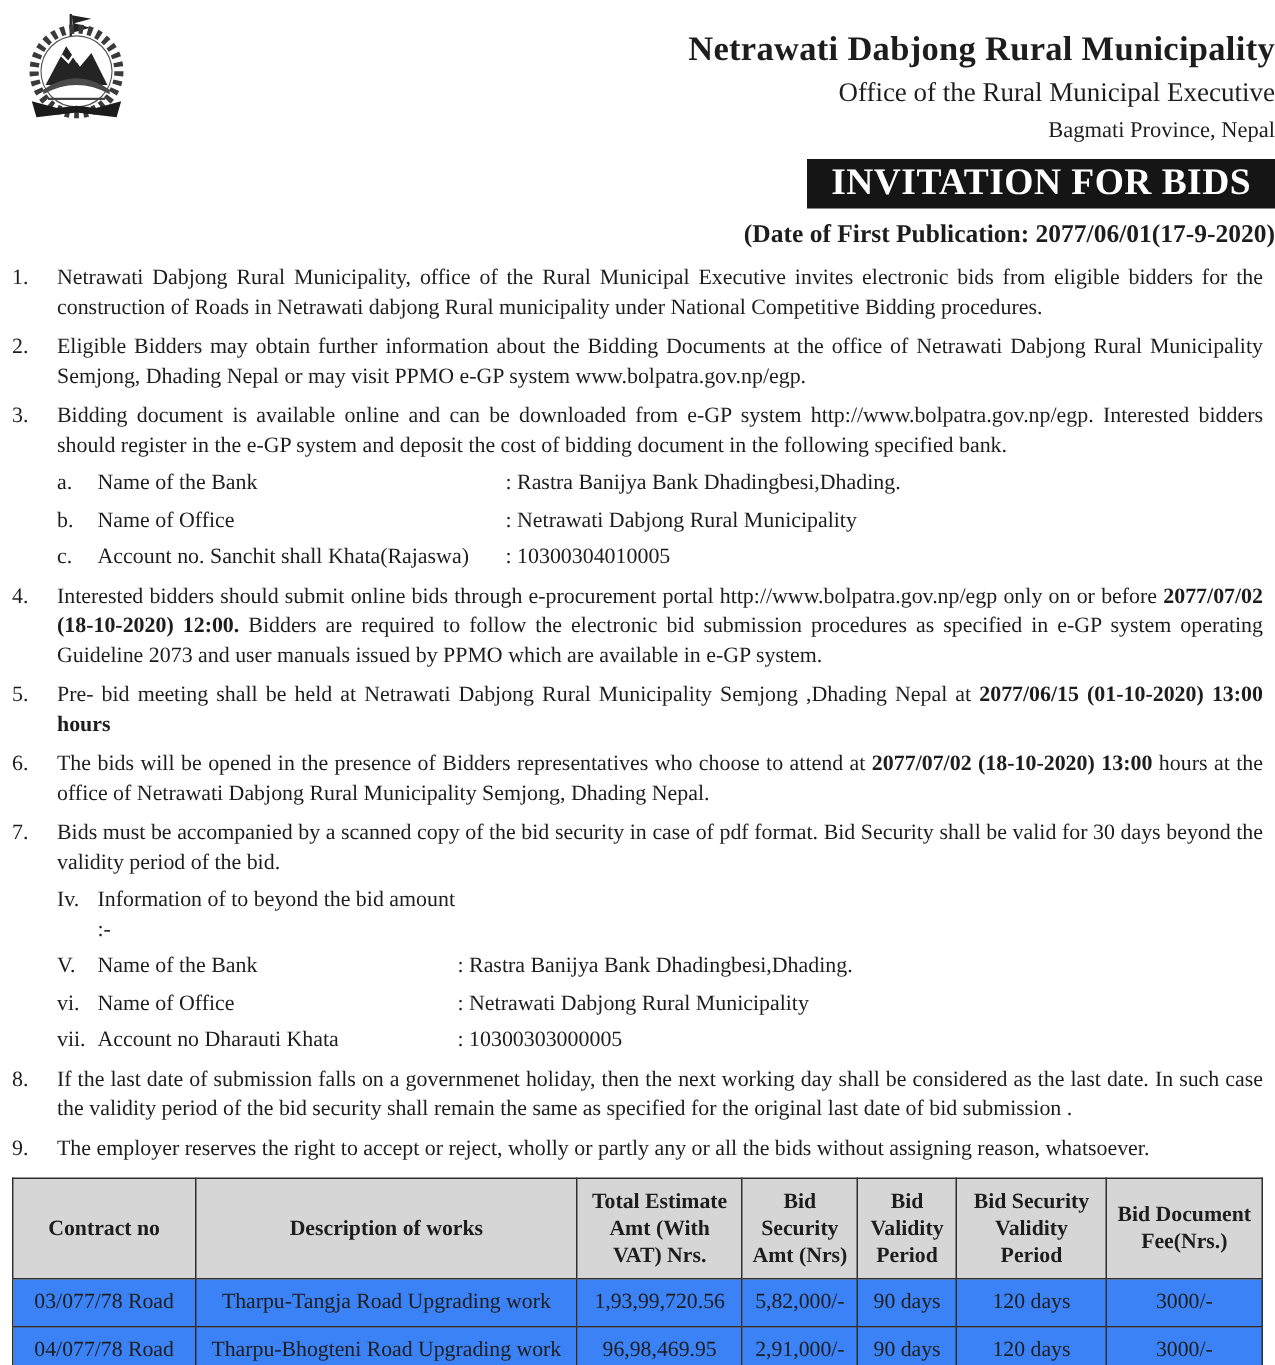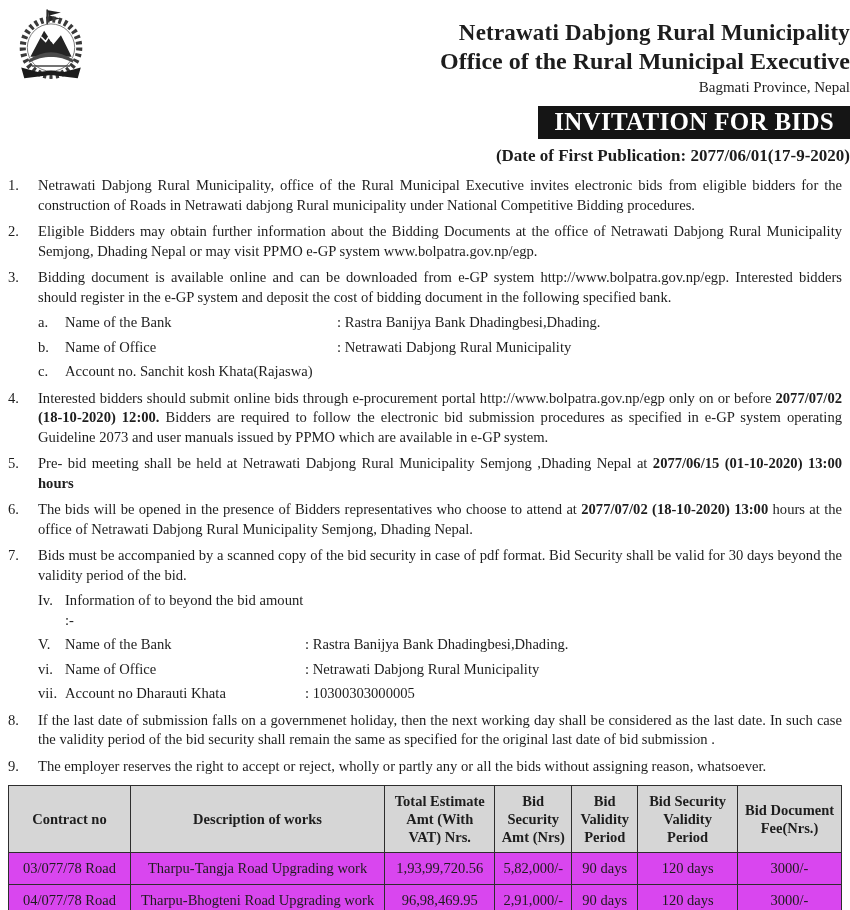--- a/index.html
+++ b/index.html
@@ -36,22 +36,22 @@
     width:84px;
     height:74px;
   }
   .doc-title{
     font-size:23px;
     font-weight:bold;
     line-height:27px;
     letter-spacing:.2px;
   }
   .doc-subtitle{
-    font-size:24px;
-    font-weight:bold;
+    font-size:18px;
+    font-weight:normal;
     line-height:22px;
     margin-top:4px;
   }
   .doc-addr{
     font-size:15px;
     line-height:19px;
     margin-top:6px;
   }
   .banner{
     display:inline-block;
@@ -119,21 +119,21 @@
   .bids-table th{
     background:var(--table-header-bg);
     font-weight:bold;
     padding:6px 4px;
     line-height:18px;
     height:58px;
   }
   .bids-table td{
     padding:7px 4px;
     height:16px;
-    background:#d946ef;
+    background:#3b82f6;
   }
   col.c0{width:122px;}
   col.c1{width:255px;}
   col.c2{width:110px;}
   col.c3{width:77px;}
   col.c4{width:66px;}
   col.c5{width:100px;}
   col.c6{width:104px;}
 </style>
 </head>
@@ -183,21 +183,22 @@
               <span class="sub-name">Name of the Bank</span>
               <span class="sub-value">: Rastra Banijya Bank Dhadingbesi,Dhading.</span>
             </div>
             <div class="sub-row">
               <span class="sub-label">b.</span>
               <span class="sub-name">Name of Office</span>
               <span class="sub-value">: Netrawati Dabjong Rural Municipality</span>
             </div>
             <div class="sub-row">
               <span class="sub-label">c.</span>
-              <span class="sub-name">Account no. Sanchit kosh Khata(Rajaswa)</span>
+              <span class="sub-name">Account no. Sanchit shall Khata(Rajaswa)</span>
+              <span class="sub-value">: 10300304010005</span>
             </div>
           </div></div>
       </div>
       <div class="notice-item">
         <span class="item-no">4.</span>
         <div class="item-body"><span>Interested bidders should submit online bids through e-procurement portal http://www.bolpatra.gov.np/egp only on or before </span><span class="b">2077/07/02 (18-10-2020) 12:00.</span><span> Bidders are required to follow the electronic bid submission procedures as specified in e-GP system operating Guideline 2073 and user manuals issued by PPMO which are available in e-GP system.</span></div>
       </div>
       <div class="notice-item">
         <span class="item-no">5.</span>
         <div class="item-body"><span>Pre- bid meeting shall be held at Netrawati Dabjong Rural Municipality Semjong ,Dhading Nepal at </span><span class="b">2077/06/15 (01-10-2020) 13:00 hours</span></div>

